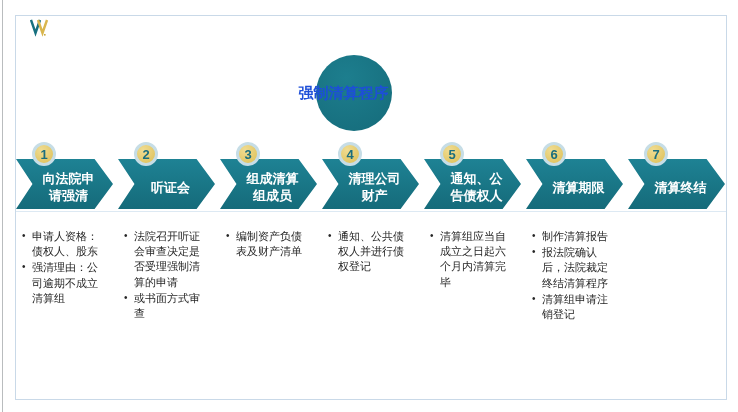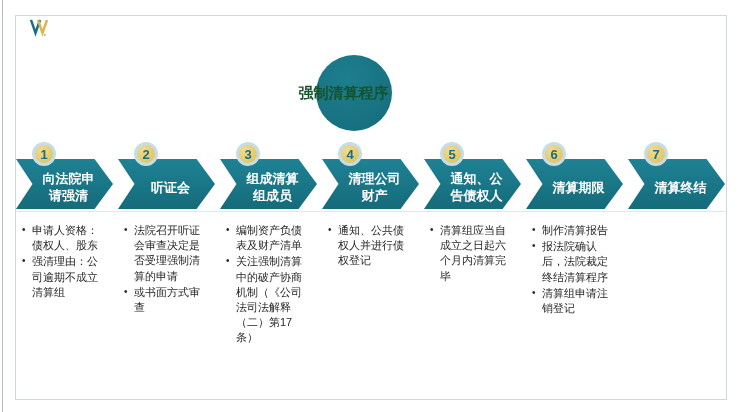--- a/index.html
+++ b/index.html
@@ -32,21 +32,21 @@
     letter-spacing:1px;white-space:nowrap;
   }
   
   .center-ellipse{
     position:absolute;left:300px;top:39px;width:76px;height:76px;
     border-radius:50%;
     background:radial-gradient(circle at 40% 30%,#1d7e8e,#156b7a);
   }
   .center-label{
     position:absolute;left:255px;top:68px;width:145px;
-    text-align:center;font-size:15px;font-weight:bold;color:#14532d;
+    text-align:center;font-size:15px;font-weight:bold;color:#1d4ed8;
     white-space:nowrap;
   }
   
   .row-divider{
     position:absolute;left:0;top:195px;width:100%;height:1px;
     background:#dde9f3;
   }
   
   .chevron-row{
     position:absolute;left:0;top:126px;display:flex;
@@ -75,20 +75,21 @@
     padding-top:8px;
     word-break:break-all;
   }
   
   .cols-row{
     position:absolute;left:0;top:207px;display:flex;
   }
   ul.col{
     width:102px;flex:0 0 auto;list-style:none;
     padding:0 12px 0 4px;
+    margin-top:6px;
   }
   ul.col li{
     position:relative;padding-left:12px;
     font-size:11px;line-height:1.38;color:var(--body-text);
     word-break:break-all;
     margin-bottom:1px;
   }
   ul.col li:empty{display:none;}
   ul.col li::before{
     content:"\2022";
@@ -165,21 +166,20 @@
       <li>申请人资格：债权人、股东</li>
       <li>强清理由：公司逾期不成立清算组</li>
     </ul>
     <ul class="col">
       <li>法院召开听证会审查决定是否受理强制清算的申请</li>
       <li>或书面方式审查</li>
 
     </ul>
     <ul class="col">
       <li>编制资产负债表及财产清单</li>
-      <li>关注强制清算中的破产协商机制（《公司法司法解释（二）第17条）</li>
 
     </ul>
     <ul class="col">
       <li>通知、公共债权人并进行债权登记</li>
 
     </ul>
     <ul class="col">
       <li>清算组应当自成立之日起六个月内清算完毕</li>
 
     </ul>

